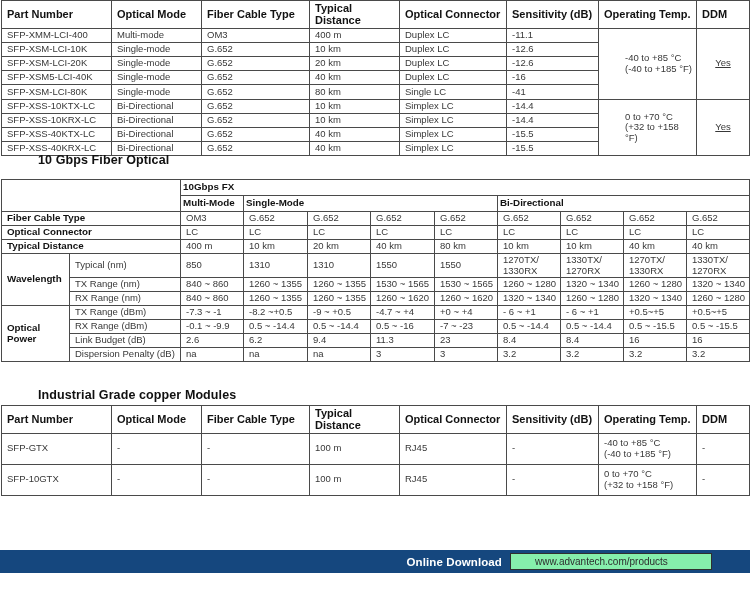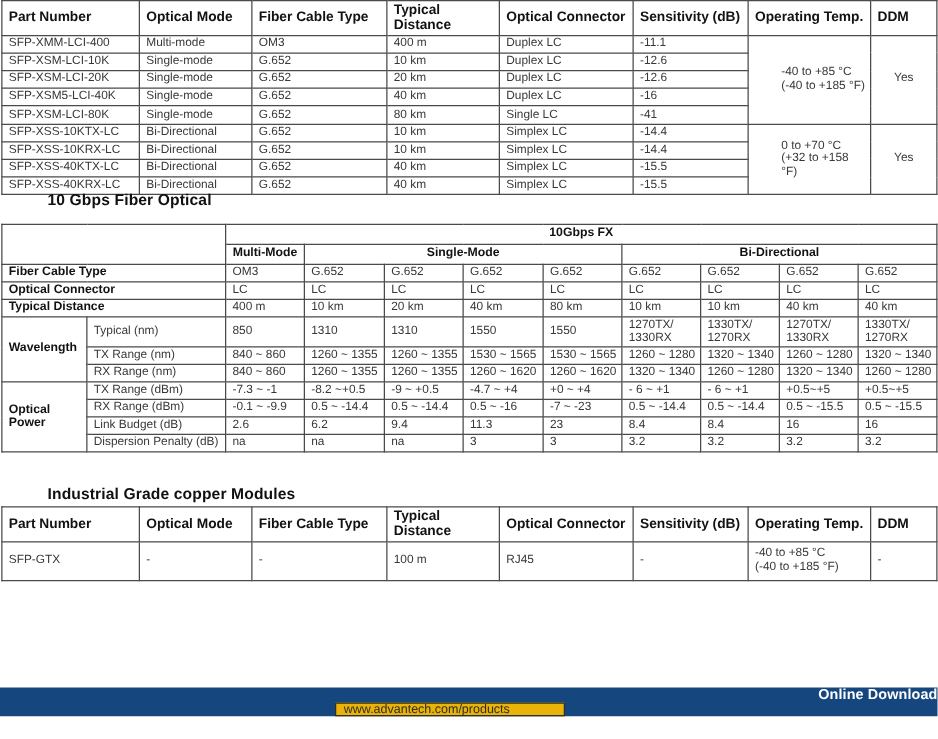--- a/index.html
+++ b/index.html
@@ -15,49 +15,49 @@
     font-size:9.5px; line-height:1.12;
     padding:1px 2px 1px 5px;
     text-align:left; vertical-align:middle;
     white-space:pre-line; overflow:hidden;
   }
   th { font-weight:bold; color:#121212; font-size:11px; }
   .t1 { left:1px; top:0; width:748px; }
   .t1 th { height:12px; }
   .t1 td { height:11.2px; }
   .temp-cell { padding-left:26px; }
-  .ddm-cell { text-align:center; padding-left:2px; }
+  .ddm-cell { text-align:center; padding-left:2px;text-decoration:underline; }
   .sec-h {
     position:absolute; left:2px; font-weight:bold; font-size:12.5px;
     color:#101010; letter-spacing:0.1px;margin-left:36px;
   }
   .h-fiber { top:153px; }
   .h-copper { top:388px;text-align:right; }
   .t2 { left:1px; top:179px; width:748px; }
   .t2 .hr td { height:13px; }
   .t2 td { height:11px; }
   .t2 .tall td { height:19px; }
   .rowlabel { font-weight:bold; color:#121212; font-size:9.8px; }
-  .center { text-align:center; padding-left:2px; }
+  .center { text-align:left; padding-left:2px; }
   .t3 { left:1px; top:405px; width:748px; }
   .t3 th { height:13px; }
   .t3 td { height:28px; }
   .t3 .temp-cell { padding-left:5px; }
   .footer-bar {
     position:absolute; left:0; top:550px; width:750px; height:23px;
     display:flex; align-items:center; box-sizing:border-box;
   }
   .online-label {
     color:#ffffff; font-weight:bold; font-size:11.5px; margin-left:auto;
     letter-spacing:0.1px;
   }
   .url-box {
-    width:176px; height:15px; background:#eab308; border:1px solid #2f2f2f;
+    width:176px; height:15px; background:#86efac; border:1px solid #2f2f2f;
     margin:0 38px 0 8px; display:flex; align-items:center;
-    padding-left:6px; font-size:10px; color:#2d2d2d; overflow:hidden;
+    padding-left:24px; font-size:10px; color:#2d2d2d; overflow:hidden;
   }
   .two-line span { display:block; }
 </style>
 </head>
 <body>
 
 <table class="spec t1">
   <colgroup>
     <col style="width:110px">
       <col style="width:90px">
@@ -340,19 +340,29 @@
   <tr>
     <td>SFP-GTX</td>
     <td>-</td>
     <td>-</td>
     <td>100 m</td>
     <td>RJ45</td>
     <td>-</td>
     <td class="temp-cell two-line"><span>-40 to +85 °C</span><span>(-40 to +185 °F)</span></td>
     <td>-</td>
   </tr>
+  <tr>
+    <td>SFP-10GTX</td>
+    <td>-</td>
+    <td>-</td>
+    <td>100 m</td>
+    <td>RJ45</td>
+    <td>-</td>
+    <td class="temp-cell two-line"><span>0 to +70 °C</span><span>(+32 to +158 °F)</span></td>
+    <td>-</td>
+  </tr>
 </tbody>
   </table>
 
-<div class="footer-bar" style="background:#15477e;flex-direction:column;">
+<div class="footer-bar" style="background:#15477e;">
   <span class="online-label">Online Download</span>
   <span class="url-box">www.advantech.com/products</span>
 </div>
 
 </body></html>

